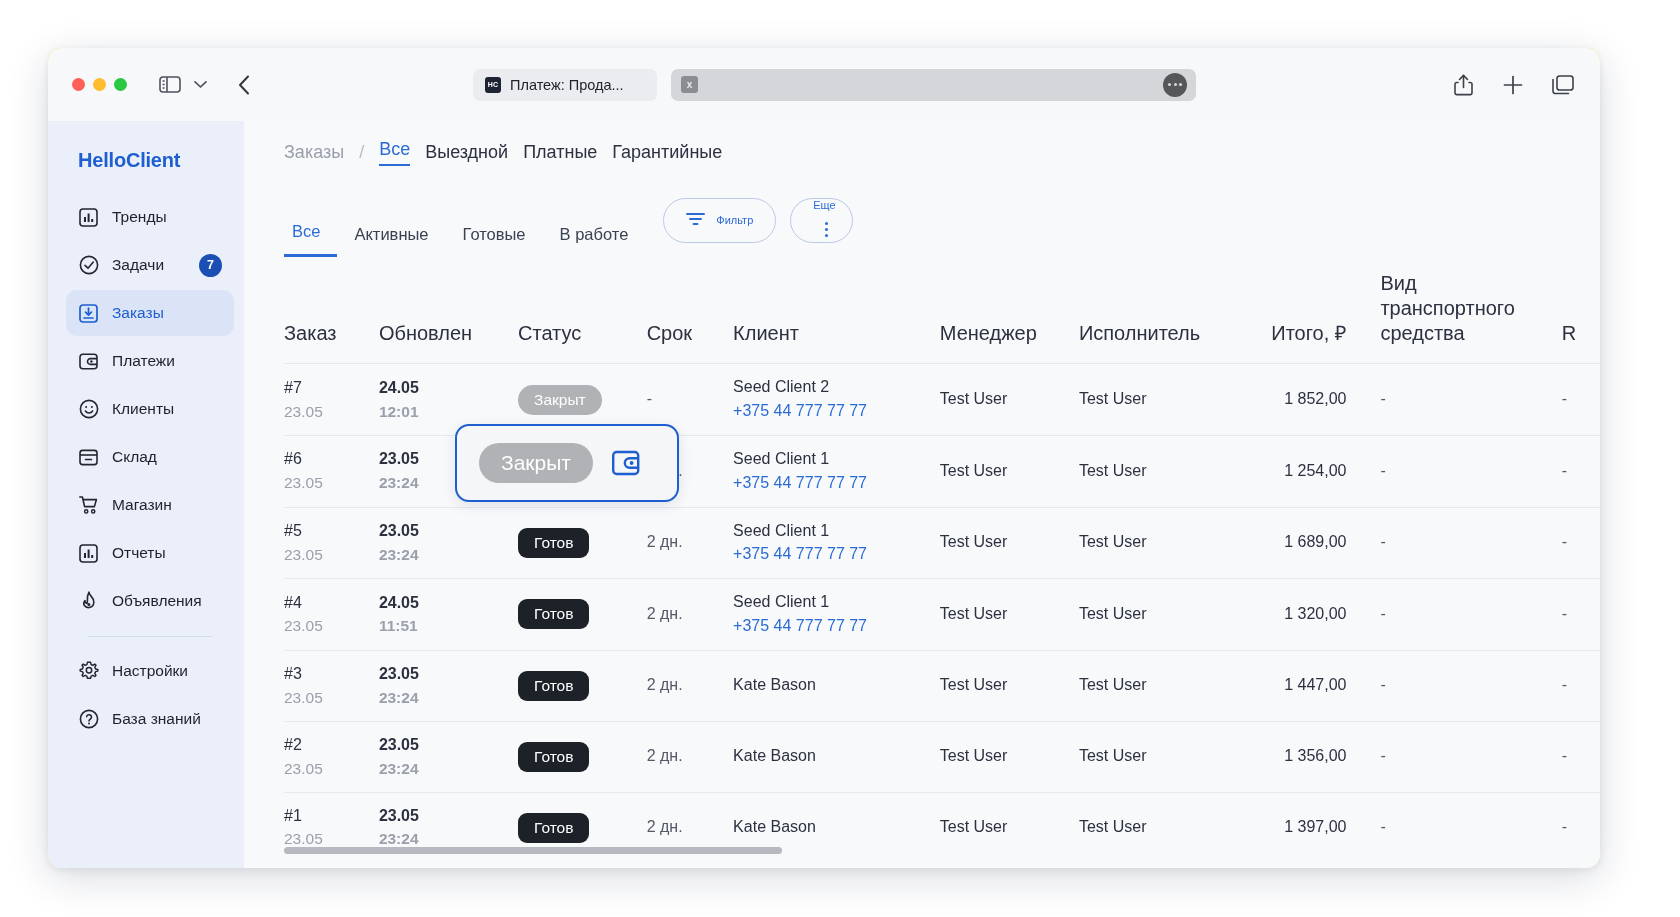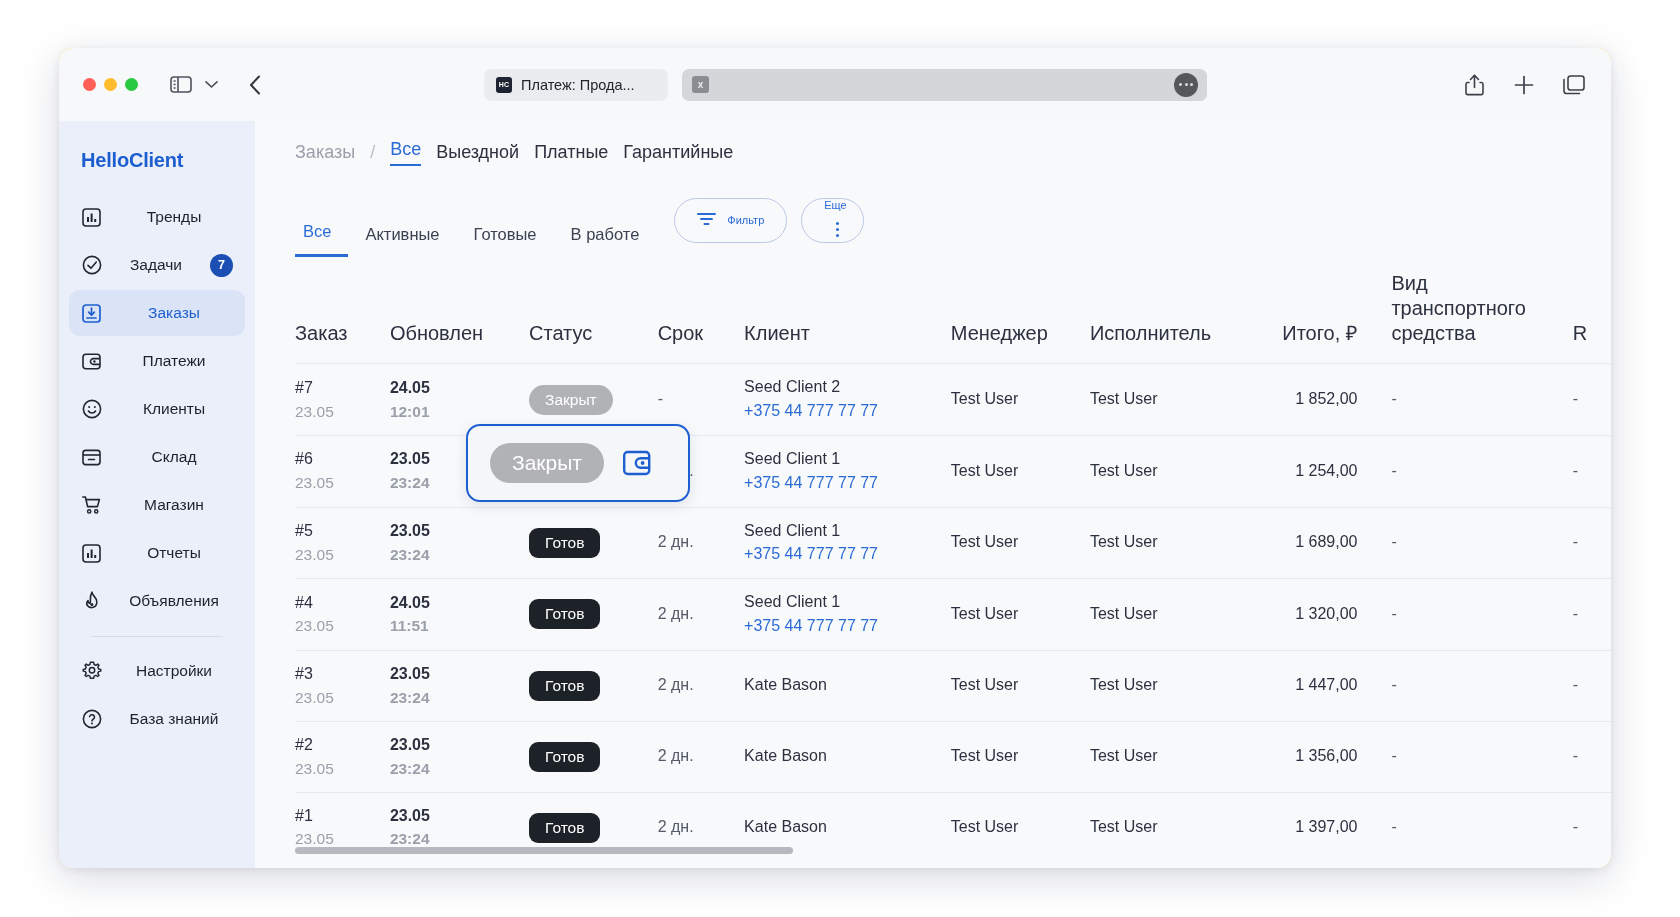--- a/index.html
+++ b/index.html
@@ -6,21 +6,21 @@
   html, body {
     width: 1680px; height: 917px;
     background: #ffffff;
     font-family: "Liberation Sans", sans-serif;
     overflow: hidden;
   }
 
   
   .window {
     position: absolute;
-    left: 59px; top: 48px;
+    left: 48px; top: 48px;
     width: 1552px; height: 820px;
     background: #fde047;
     border-radius: 14px;
     box-shadow: 0 10px 40px rgba(20,30,60,.16), 0 2px 8px rgba(20,30,60,.08);
     overflow: hidden;
     display: flex;
     flex-direction: column;
   }
 
   
@@ -110,21 +110,21 @@
     flex: 1 1 auto;
     display: flex;
     min-height: 0;
     background: #fff;
   }
 
   
   .sidebar {
     width: 196px; flex: 0 0 196px;
     background: #eaeffa;
-    padding: 18px 0 0 0;
+    padding: 18px 0 0 8px;
     display: flex; flex-direction: column;
   }
   .brand {
     font-size: 20px; font-weight: bold;
     color: #1d5fd0;
     padding: 10px 0 0 22px;
     margin-bottom: 22px;
     letter-spacing: -.2px;
   }
   .nav { display: flex; flex-direction: column; gap: 2px; padding: 0 10px; }
@@ -134,21 +134,21 @@
     gap: 13px;
     padding: 0 12px;
     border-radius: 11px;
     color: #1e222b;
     font-size: 15.5px;
     cursor: pointer;
   }
   .nav-item.active { background: #dbe4f7; color: #1d5fd0; }
   .nav-icon { width: 21px; height: 21px; flex: 0 0 21px;
     display: flex; align-items: center; justify-content: center; }
-  .nav-label { flex: 1 1 auto; white-space: nowrap; text-align: center; }
+  .nav-label { flex: 1 1 auto; white-space: nowrap; }
   .badge-count {
     min-width: 23px; height: 23px; border-radius: 50%;
     background: #1b4fb3; color: #fff;
     font-size: 12.5px; font-weight: bold;
     display: flex; align-items: center; justify-content: center;
     padding: 0 6px;
   }
   .nav-divider {
     height: 1px; background: #d3dcee;
     margin: 10px 22px 9px 22px;

